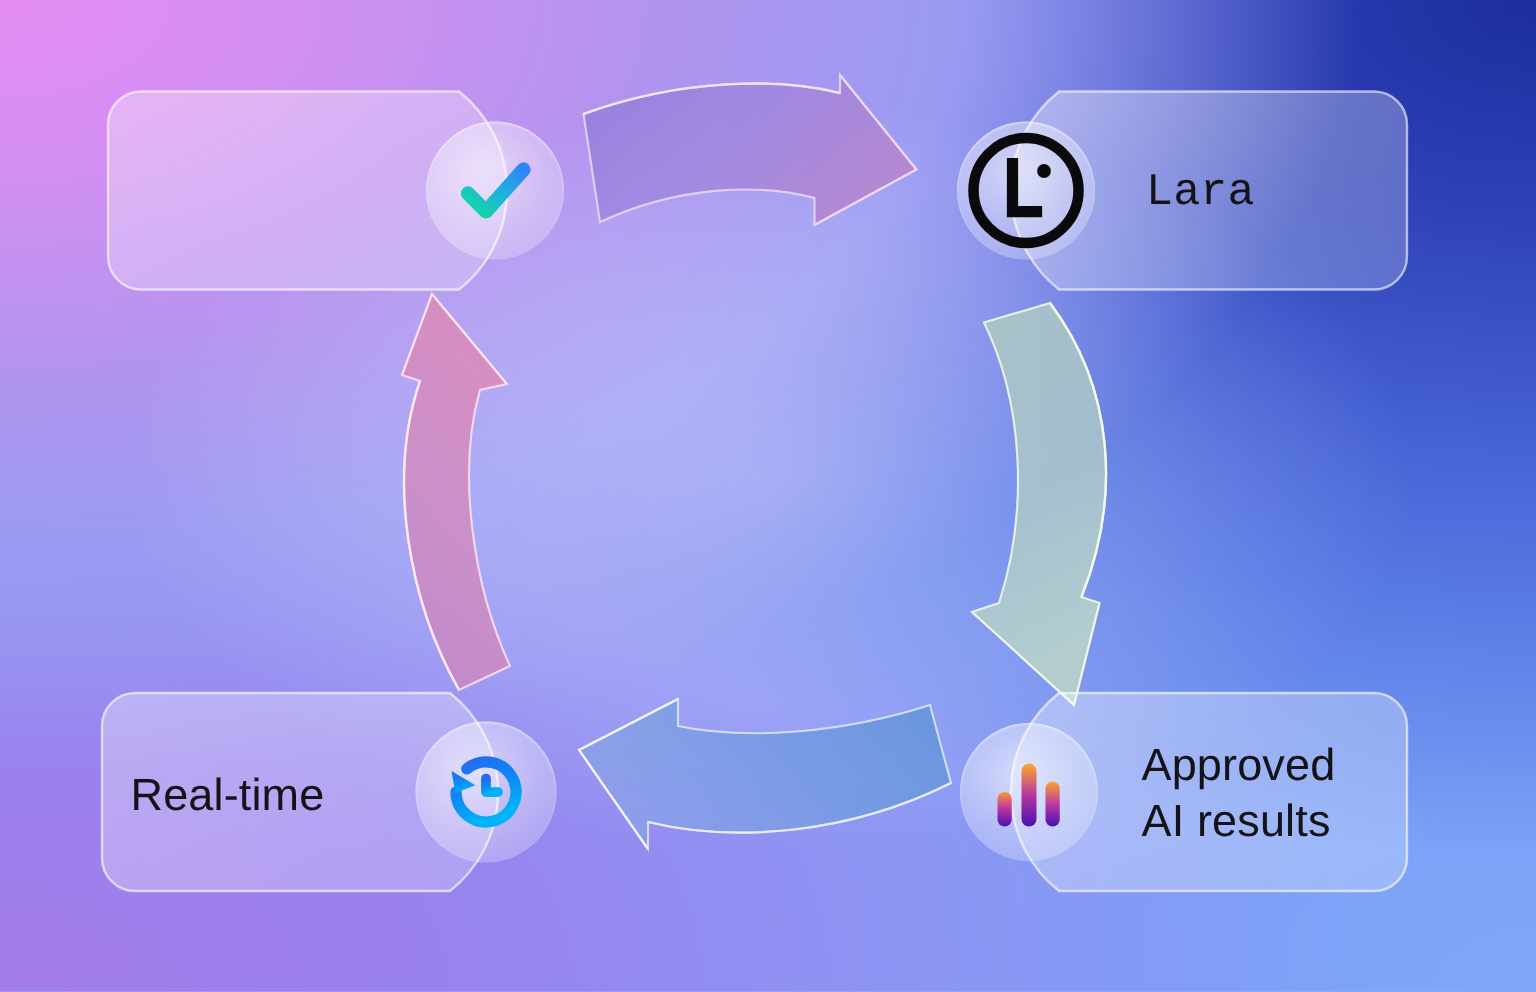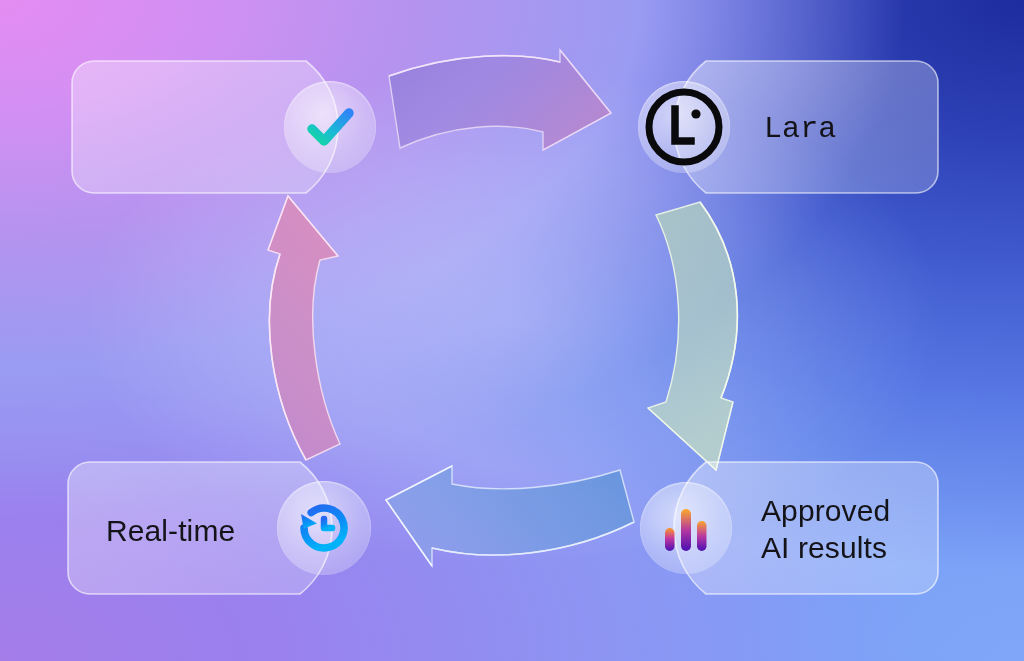--- a/index.html
+++ b/index.html
@@ -51,21 +51,21 @@
 
   
   #card-approved  {left:70px; top:59px;  width:320px; height:136px;}
   #card-lara      {left:630px;top:59px;  width:310px; height:136px;font-family:Liberation Mono, monospace;}
   #card-improved  {left:630px;top:460px; width:310px; height:136px;}
   #card-realtime  {left:66px; top:460px; width:318px; height:136px;}
 
   #card-approved .card-label {left:29px; top:32px; }
   #card-lara     .card-label {left:134px;top:52px; }
   #card-improved .card-label {left:131px;top:32px; }
-  #card-realtime .card-label {left:40px; top:52px; }
+  #card-realtime .card-label {left:21px; top:52px; }
 
   #card-approved .icon-wrap {right:14px; top:22px;  width:92px;height:92px;}
   #card-lara     .icon-wrap {left:8px;   top:22px;  width:92px;height:92px;}
   #card-improved .icon-wrap {left:10px;  top:22px;  width:92px;height:92px;}
   #card-realtime .icon-wrap {right:13px; top:21px;  width:94px;height:94px;}
 </style>
 </head>
 <body>
 
 <div id="stage">

